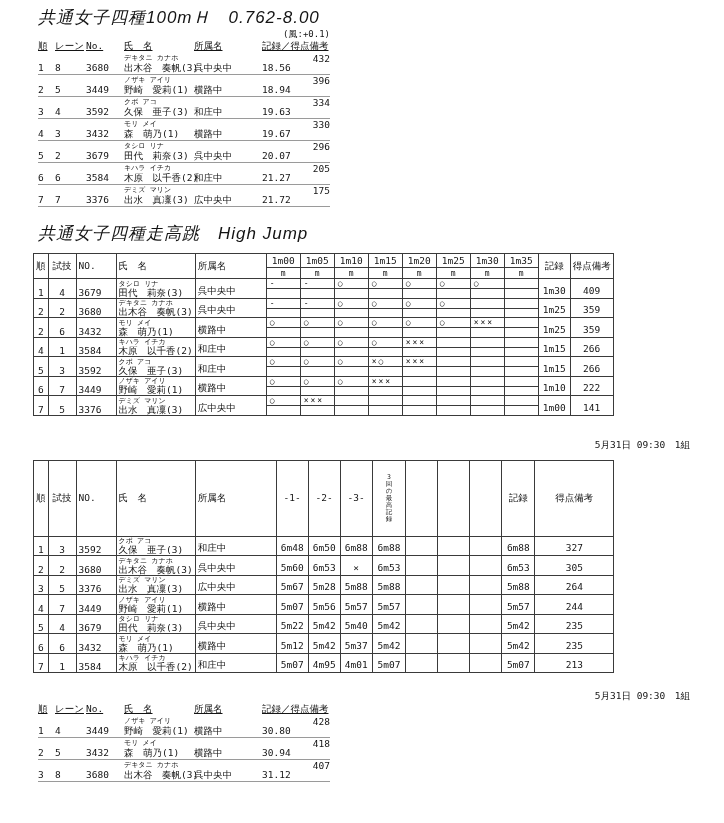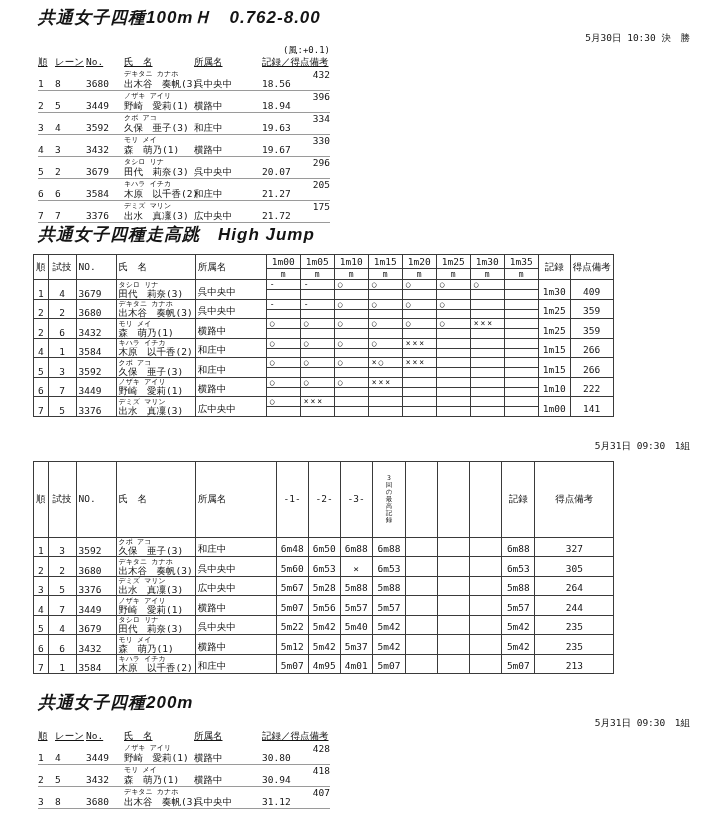--- a/index.html
+++ b/index.html
@@ -3,21 +3,21 @@
 <meta charset="utf-8">
 <style>
   html,body{margin:0;padding:0;background:#fff;}
   body{width:724px;height:823px;color:#141414;
        font-family:"DejaVu Sans Mono","Liberation Mono",monospace;}
   .page{position:relative;width:724px;height:823px;box-sizing:border-box;
         padding:6px 0 0 33px;overflow:hidden;}
 
   
   .title{font-family:"Liberation Sans","DejaVu Sans",sans-serif;
-         font-style:italic;font-weight:bold;font-size:17px;
+         font-style:italic;font-weight:normal;font-size:17px;
          letter-spacing:1px;margin:0 0 0 5px;white-space:nowrap;}
   .dateline{width:657px;text-align:right;font-size:9.5px;margin-top:3px;
             white-space:nowrap;}
 
   
   .txt-table{width:292px;margin-left:5px;font-size:9.5px;}
   .windline{display:flex;justify-content:space-between;font-size:9px;
             height:11px;line-height:11px;}
   .windline .wind{margin-left:auto;}
   .colhead{display:flex;height:13px;line-height:12px;font-size:9.5px;}
@@ -49,31 +49,30 @@
   
   table.hj tbody tr{height:9.5px;}
   table.hj td.mk{font-size:8px;letter-spacing:2px;text-align:left;
                  padding-left:3px;line-height:9px;}
   table.hj td.rec,table.hj td.pts{text-align:center;vertical-align:bottom;
                  padding-bottom:2px;}
   
   table.sp tbody tr{height:19.5px;}
   table.sp td.val{text-align:center;vertical-align:bottom;padding-bottom:2px;}
 
-  .sec2{} .sec3{margin-top:23px;} .sec4{margin-top:17px;}
+  .sec2{margin-top:15px;} .sec3{margin-top:23px;} .sec4{margin-top:17px;}
   .gridwrap{margin-top:8px;}
 </style>
 </head>
 <body>
 
 <div class="page">
 
   <section>
     <h1 class="title">共通女子四種100mＨ　0.762-8.00</h1>
-    <div class="dateline">5月30日 10:30 決　勝</div>
     <div class="txt-table">
       <div class="windline">
         <span class="wind">(風:+0.1)</span>
       </div>
       <div class="colhead">
         <span class="f-rank">順</span>
         <span class="f-lane">レーン</span>
         <span class="f-no">No.</span>
         <span class="f-name">氏　名</span>
         <span class="f-club">所属名</span>
@@ -645,21 +644,20 @@
     <td></td>
     <td class="val">5m07</td>
     <td class="val">213</td>
   </tr>
 </tbody>
       </table>
     </div>
   </section>
 
   <section class="sec4">
-    <h1 class="title">共通女子四種200m</h1>
     <div class="dateline">5月31日 09:30　1組</div>
     <div class="txt-table">
       <div class="colhead">
         <span class="f-rank">順</span>
         <span class="f-lane">レーン</span>
         <span class="f-no">No.</span>
         <span class="f-name">氏　名</span>
         <span class="f-club">所属名</span>
         <span class="f-recscore">記録／得点備考</span>
       </div>

